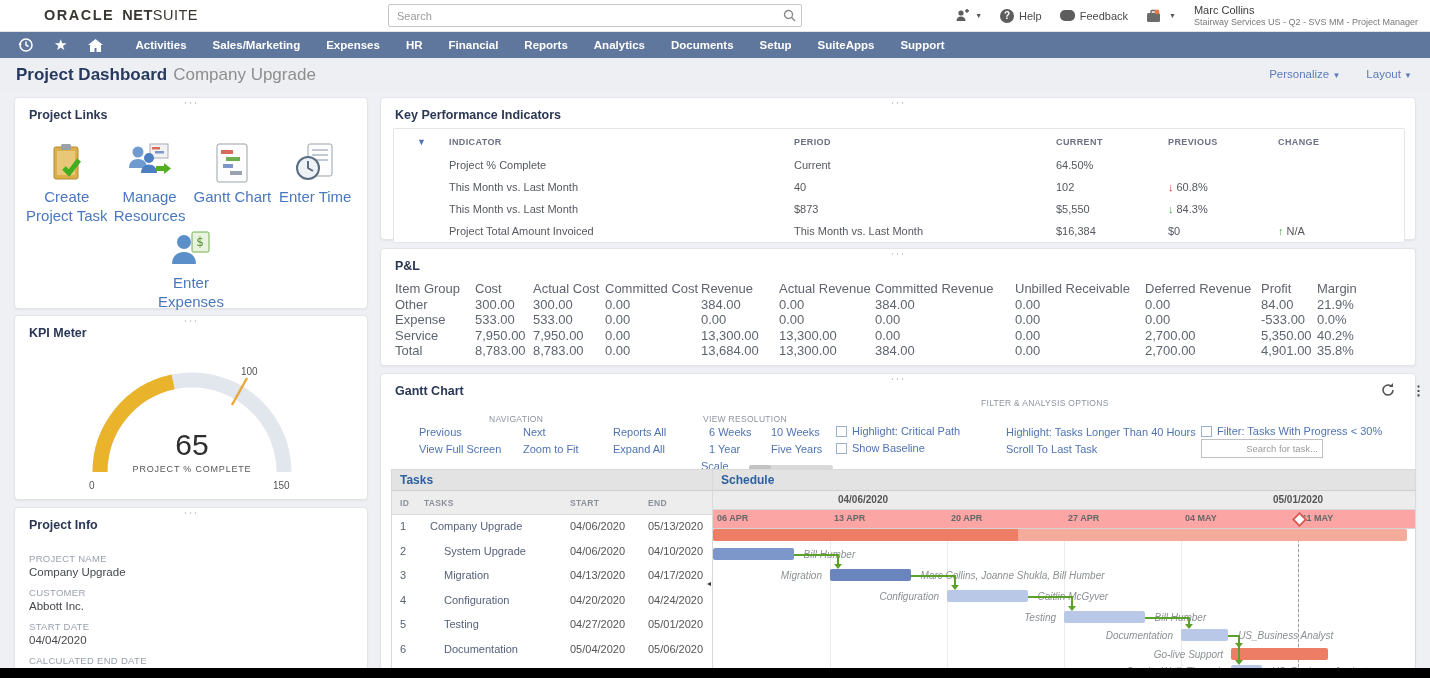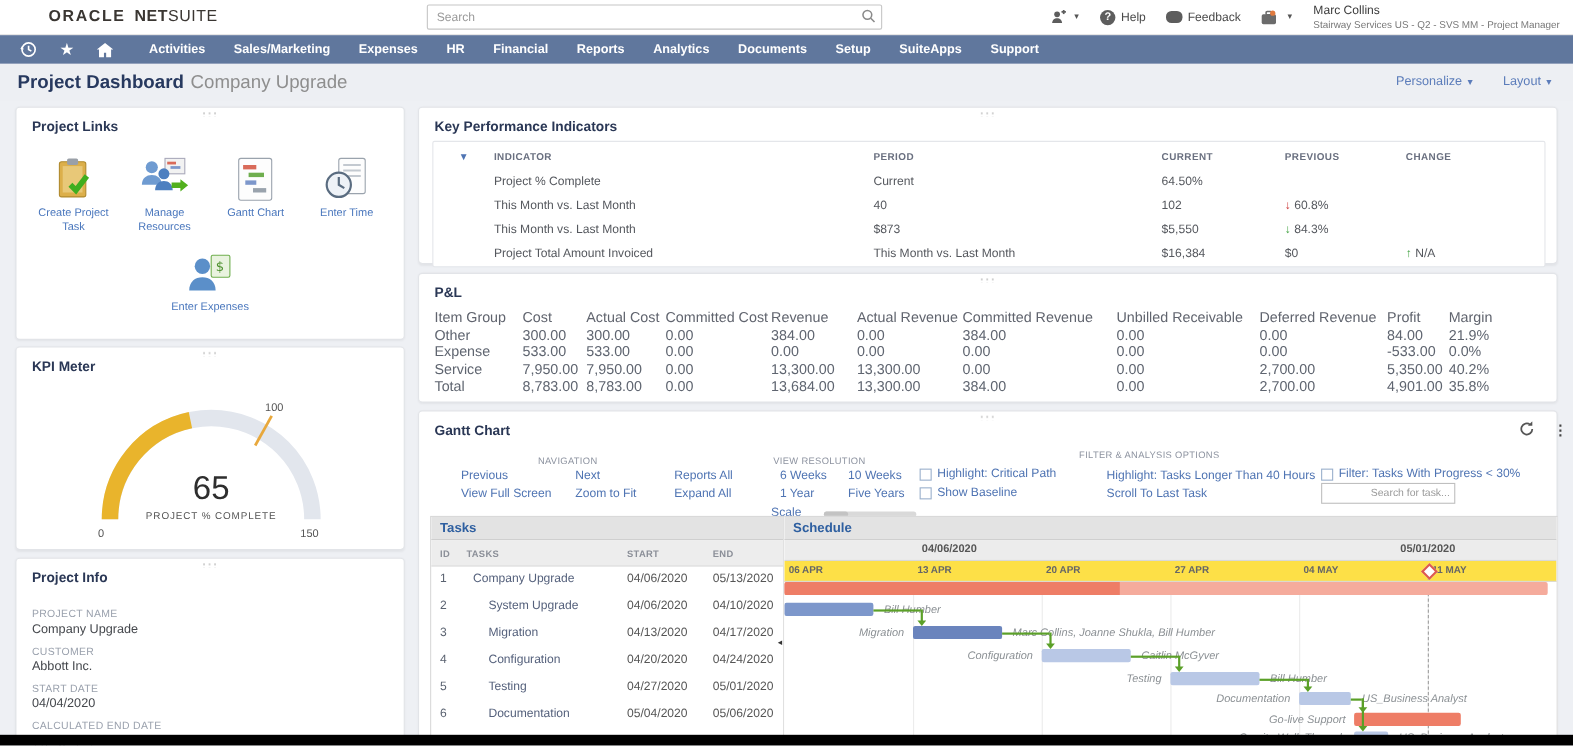--- a/index.html
+++ b/index.html
@@ -40,21 +40,21 @@
   .grip{position:absolute;top:3px;left:50%;width:16px;height:5px;margin-left:-8px;background-image:radial-gradient(#cdcdcd 1px,transparent 1.2px);background-size:5px 4px;cursor:grab;}
   .ptitle{position:absolute;left:14px;top:10px;font-size:12.5px;font-weight:bold;color:#2a3755;}
   .colL{position:absolute;left:14px;top:97px;width:354px;}
   .colR{position:absolute;left:380px;top:97px;width:1036px;}
   
   .pl-panel{height:212px;margin-bottom:6px;}
   .pl-row{position:absolute;left:0;top:42px;width:100%;display:flex;justify-content:space-evenly;padding:0 10px;box-sizing:border-box;}
   .pl-row2{top:128px;justify-content:center;}
   .pl-item{width:82px;text-align:center;cursor:pointer;}
   .pl-item .ic{height:44px;display:flex;align-items:flex-end;justify-content:center;}
-  .pl-label{margin-top:4px;font-size:10px;color:#4a77bd;line-height:1.25;}
+  .pl-label{margin-top:4px;font-size:15px;color:#4a77bd;line-height:1.25;}
   
   .meter-panel{height:185px;margin-bottom:7px;}
   .gauge-wrap{position:absolute;left:12px;top:28px;width:330px;height:150px;}
   .gauge-num{position:absolute;left:0;top:84px;width:330px;text-align:center;font-size:30px;color:#2e2e2e;}
   .gauge-cap{position:absolute;left:0;top:120px;width:330px;text-align:center;font-size:9px;letter-spacing:.8px;color:#555;}
   .gauge-min{position:absolute;left:62px;top:136px;font-size:10px;color:#555;}
   .gauge-max{position:absolute;left:246px;top:136px;font-size:10px;color:#555;}
   .gauge-mark{position:absolute;left:214px;top:22px;font-size:10px;color:#555;}
   
   .pi-panel{height:168px;}
@@ -100,21 +100,21 @@
   .t-col{position:absolute;top:7px;font-size:8.5px;font-weight:bold;color:#8b8f98;letter-spacing:.3px;}
   .t-row{position:relative;height:24.5px;font-size:11px;color:#55617c;}
   .t-id{position:absolute;left:8px;top:5px;color:#5a6270;}
   .t-name{position:absolute;top:5px;cursor:pointer;white-space:nowrap;}
   .t-start,.t-end{position:absolute;top:5px;color:#555;}
   .t-start{left:178px;} .t-end{left:256px;}
   .splitter{position:absolute;left:326px;top:205px;font-size:8px;color:#333;}
   
   .m-band{height:18px;background:#ececec;border-bottom:1px solid #d8d8d8;position:relative;}
   .m-label{position:absolute;top:3px;font-size:10px;font-weight:bold;color:#555;transform:translateX(-50%);}
-  .w-band{height:18px;background:#fde047;border-bottom:1px solid #d4d4d4;position:relative;}
+  .w-band{height:18px;background:#fca5a5;border-bottom:1px solid #d4d4d4;position:relative;}
   .w-tick{position:absolute;top:3px;font-size:9px;font-weight:bold;color:#666;}
   .chart{position:relative;height:147px;background:#fff;overflow:visible;}
   .gridline{position:absolute;top:0;bottom:-4px;width:1px;background:#ececec;z-index:0;}
   .todayline{position:absolute;top:-10px;height:158px;width:0;border-left:1px dashed #9f9f9f;z-index:1;}
   .diamond{position:absolute;top:-15px;width:7px;height:7px;background:#fff;border:2px solid #dd5a50;transform:rotate(45deg);z-index:6;}
   .bar{position:absolute;height:12px;border-radius:2px;z-index:2;cursor:pointer;}
   .bar .prog{position:absolute;left:0;top:0;bottom:0;border-radius:2px 0 0 2px;}
   .capL,.capR{position:absolute;bottom:-5px;width:0;height:0;border-left:5px solid transparent;border-right:5px solid transparent;}
   .capL{left:0;} .capR{right:0;}
   .glabel{position:absolute;font-size:10px;font-style:italic;color:#8b9094;white-space:nowrap;z-index:3;}
@@ -450,21 +450,21 @@
       <div class="g-ctl" style="left:232px;top:69px;">Expand All</div>
 
       <div class="g-hdr" style="left:322px;top:40px;">VIEW RESOLUTION</div>
       <div class="g-ctl" style="left:328px;top:52px;">6 Weeks</div>
       <div class="g-ctl" style="left:390px;top:52px;">10 Weeks</div>
       <div class="g-ctl" style="left:328px;top:69px;">1 Year</div>
       <div class="g-ctl" style="left:390px;top:69px;">Five Years</div>
       <div class="g-ctl" style="left:320px;top:86px;">Scale</div>
       <div class="slider" style="left:368px;top:91px;"></div>
 
-      <div class="g-hdr" style="left:600px;top:34px;">FILTER &amp; ANALYSIS OPTIONS</div>
+      <div class="g-hdr" style="left:600px;top:24px;">FILTER &amp; ANALYSIS OPTIONS</div>
       <div class="g-cb" style="left:455px;top:51px;">
           <span class="cbx"></span>
           <span>Highlight: Critical Path</span>
         </div>
       <div class="g-ctl" style="left:625px;top:52px;">Highlight: Tasks Longer Than 40 Hours</div>
       <div class="g-cb" style="left:820px;top:51px;">
           <span class="cbx"></span>
           <span>Filter: Tasks With Progress &lt; 30%</span>
         </div>
       <div class="g-cb" style="left:455px;top:68px;">

